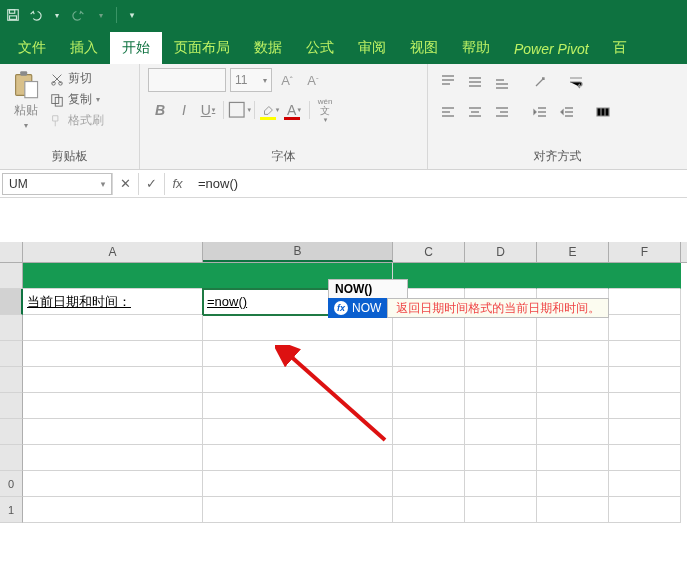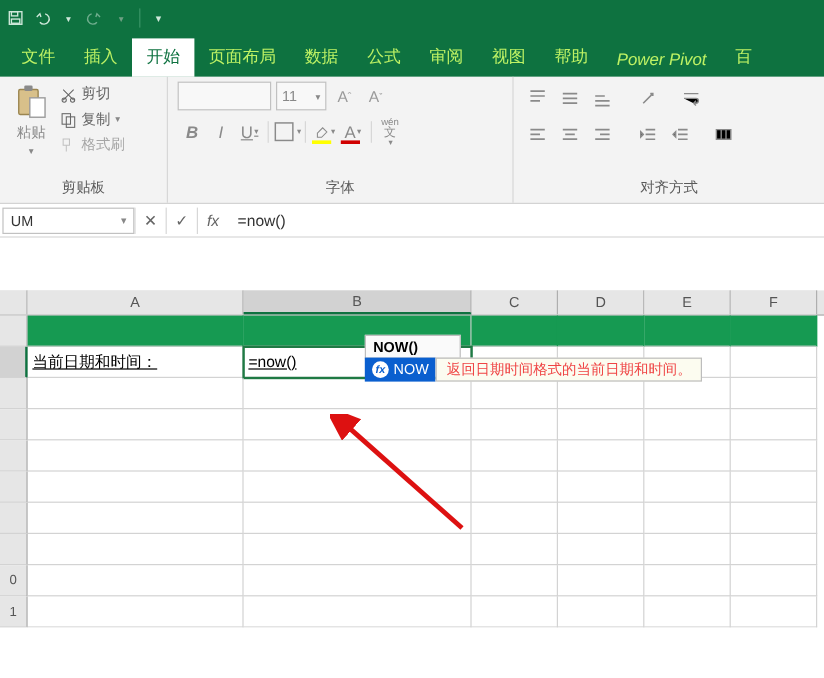--- a/index.html
+++ b/index.html
@@ -66,21 +66,21 @@
 .rowhdr { height: 26px; border-right: 1px solid #aeaeae; border-bottom: 1px solid #d3d3d3; background: #e6e6e6; display: flex; align-items: center; justify-content: center; font-size: 11px; color: #555; }
 .rowhdr.active { background: #d2d2d2; border-right: 2px solid #0e7240; }
 .cells { flex: 1; }
 .row { display: flex; height: 26px; }
 .cell { border-right: 1px solid #d3d3d3; border-bottom: 1px solid #d3d3d3; font-size: 13px; display: flex; align-items: center; padding: 0 4px; text-decoration: underline; }
 .cell.w1 { width: 180px; } .cell.w2 { width: 190px; } .cell.wn { width: 72px; }
 .row.hdrrow .cell { background: #169a52; color: #fff; font-weight: bold; justify-content: center; border-right-color: #169a52; }
 .row.hdrrow .cell.w2 { border-right-color: #d3d3d3; }
 .editing { outline: 2px solid #1f7a44; outline-offset: -1px; background: #fff; }
 
-.func-tip { position: absolute; left: 304px; top: 279px; z-index: 10; }
+.func-tip { position: absolute; left: 328px; top: 279px; z-index: 10; }
 .func-tip .row1 { display: flex; height: 20px; font-size: 12px; }
 .func-tip .fn { width: 80px; background: #fafafa; border: 1px solid #bdbdbd; display: flex; align-items: center; padding: 0 6px; font-weight: bold; }
 .func-tip .sel { display: flex; align-items: center; background: #0a5fcf; color: #fff; padding: 0 6px; gap: 4px; }
 .func-tip .sel .icn { width: 14px; height: 14px; background: #fff; border-radius: 50%; color: #0a5fcf; font-size: 9px; font-style: italic; display: flex; align-items: center; justify-content: center; font-weight: bold; }
 .func-tip .desc { height: 20px; background: #fcfcf0; border: 1px solid #bdbdbd; font-size: 12px; display: flex; align-items: center; padding: 0 8px; color: #ef4444; }
 
 .arrow { position: absolute; left: 275px; top: 345px; z-index: 5; }
 .arrow svg { width: 140px; height: 110px; }
 </style>
 </head>

